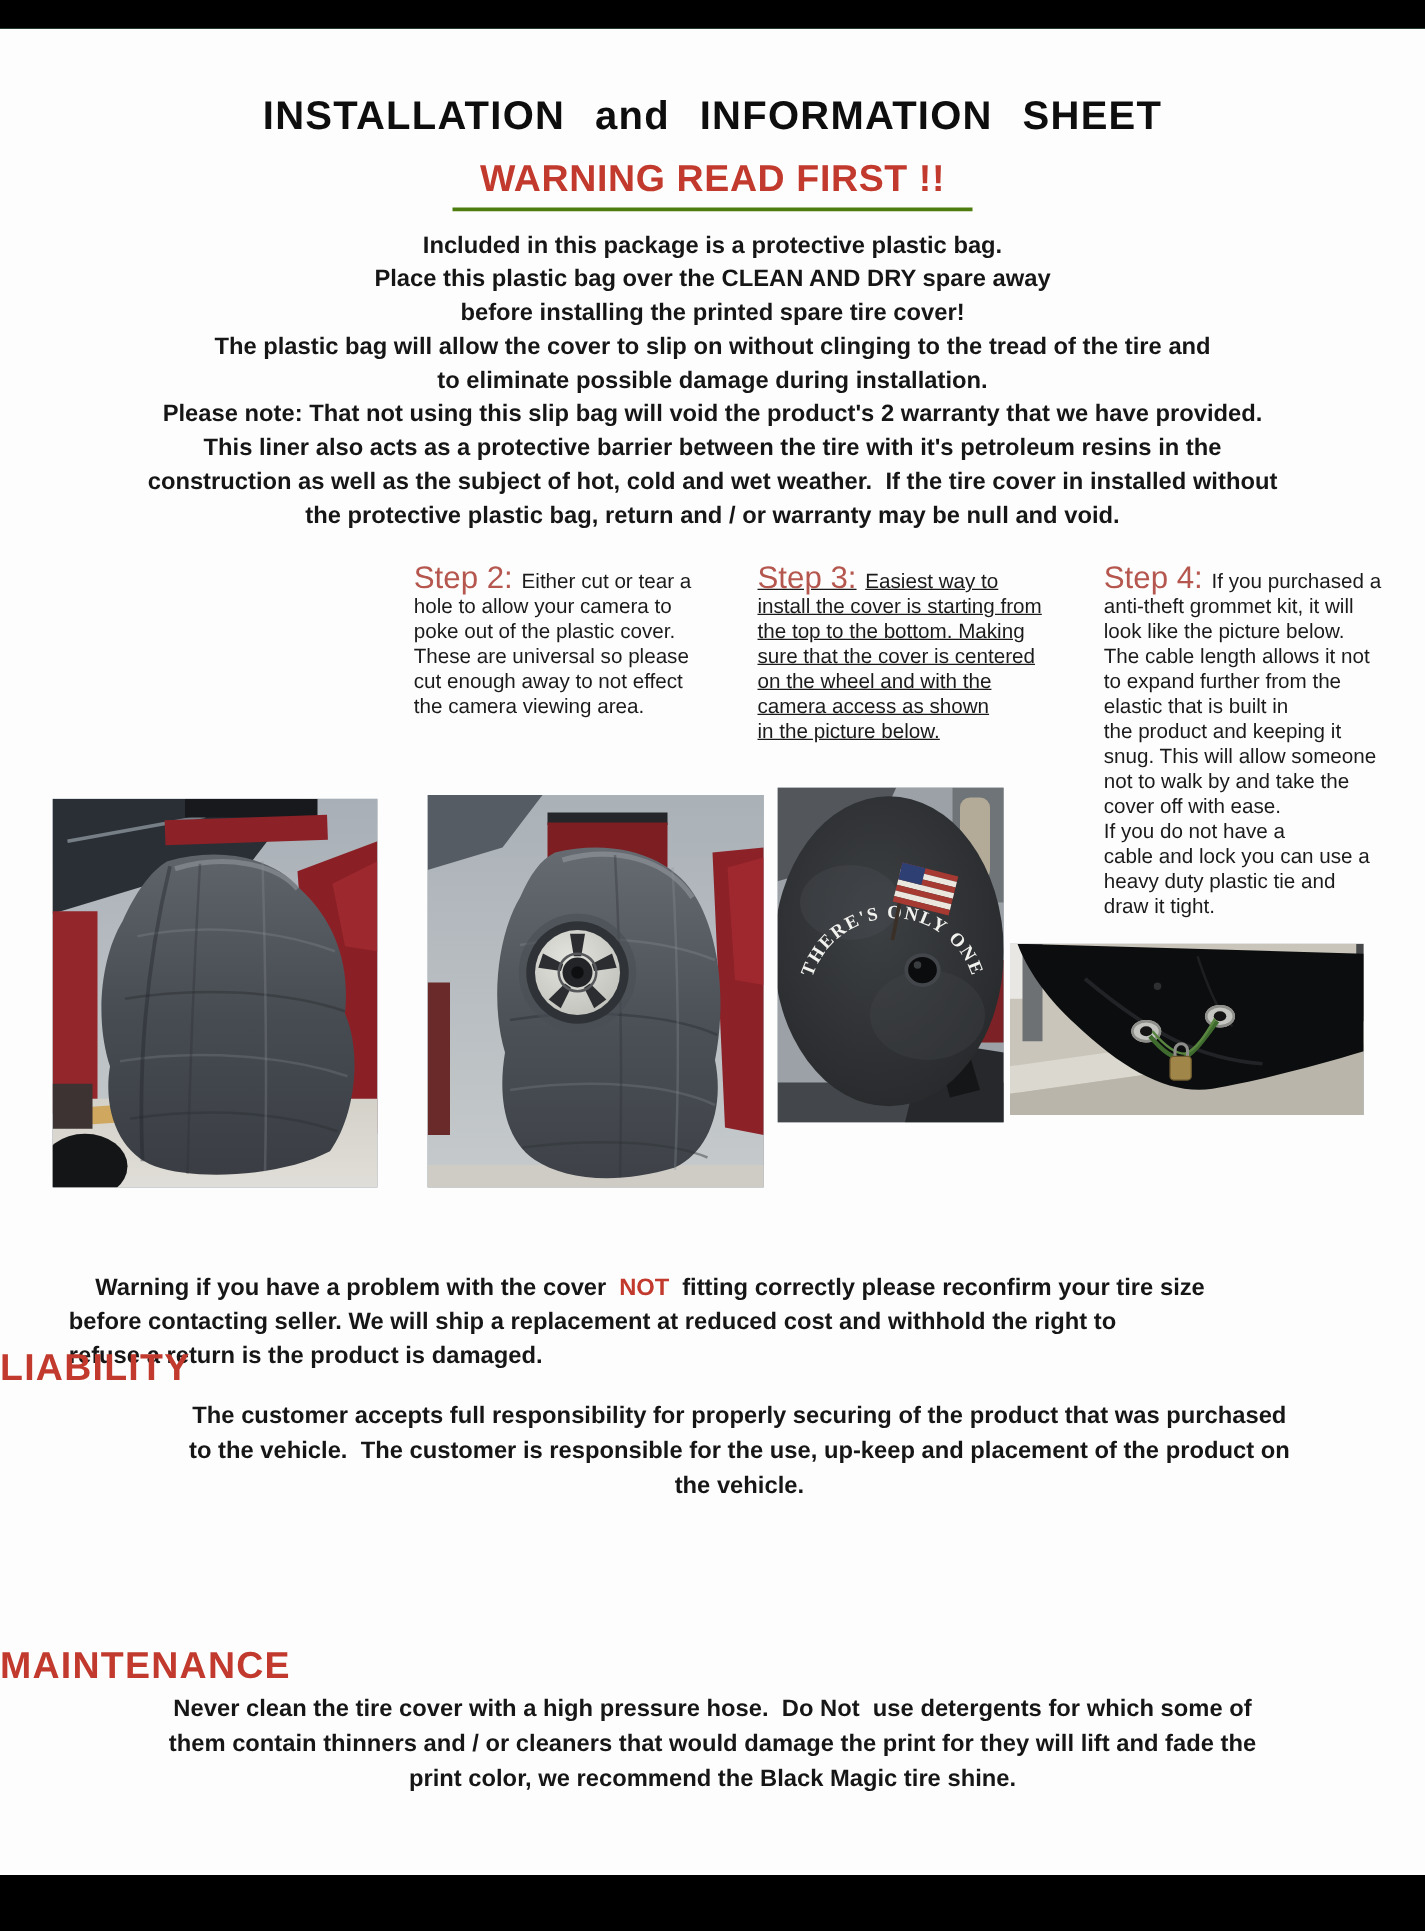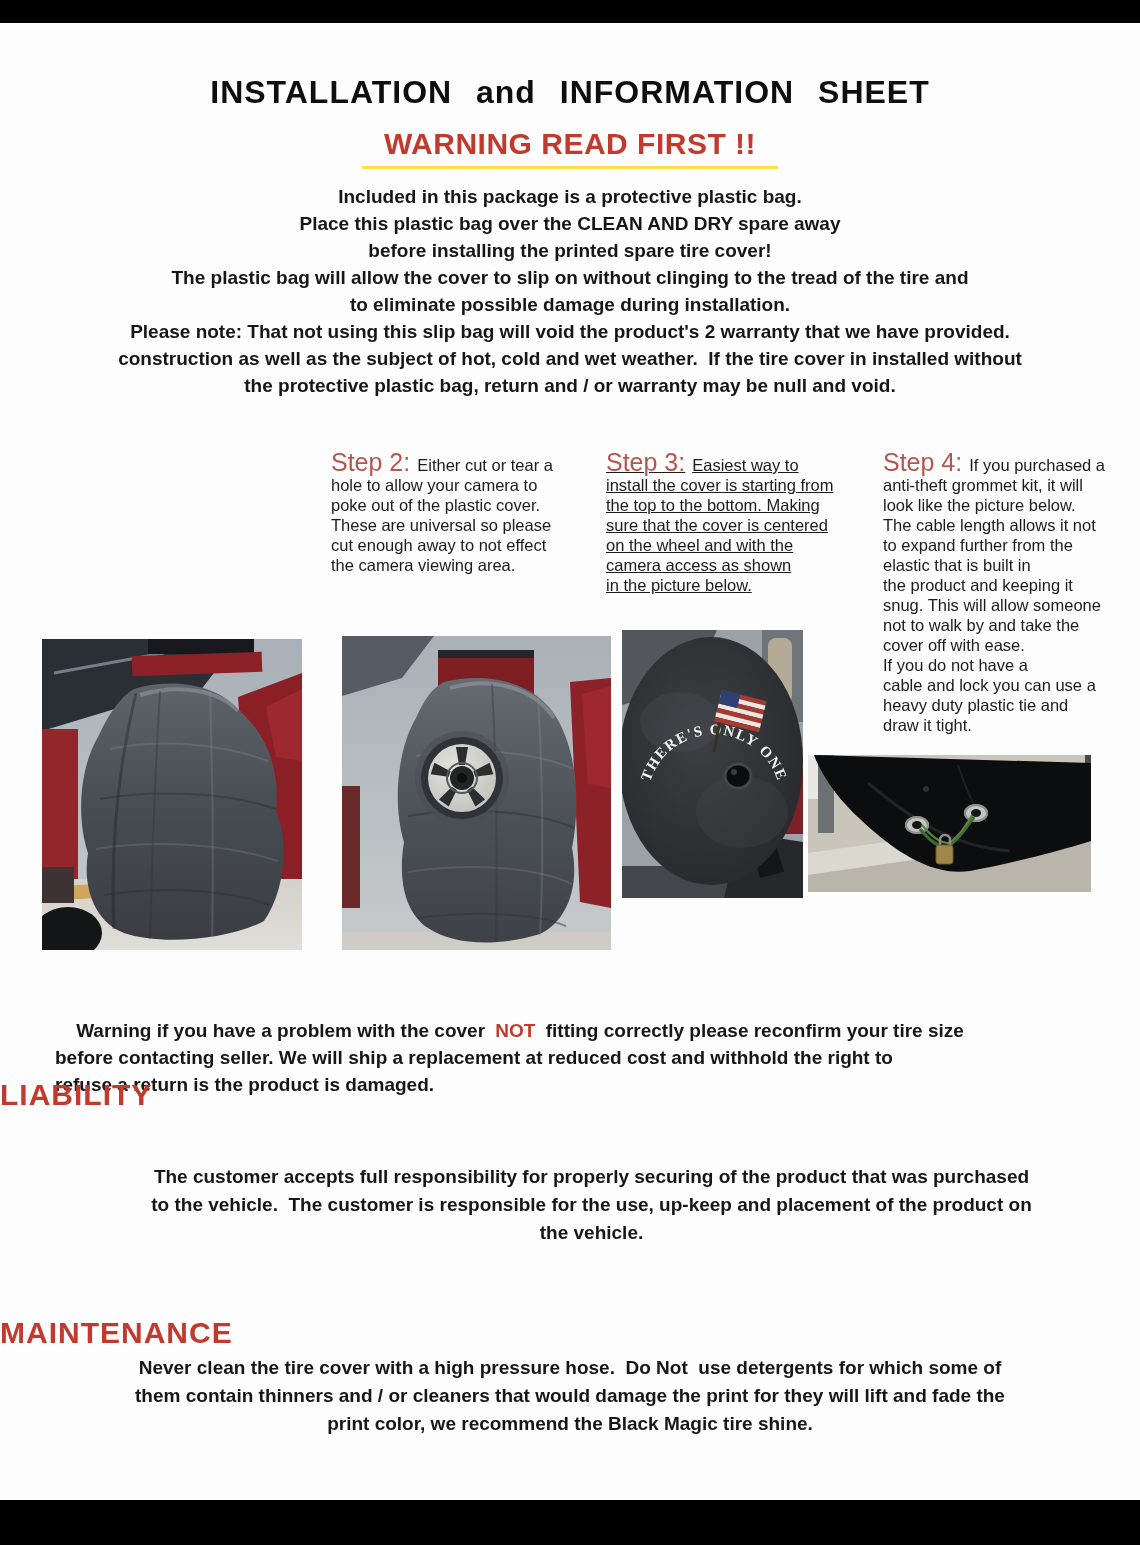--- a/index.html
+++ b/index.html
@@ -8,21 +8,21 @@
   .abs{position:absolute;}
   .sheet{position:absolute;left:0;top:23px;width:1140px;height:1477px;background:#fdfdfd;}
   .lb{position:absolute;left:0;right:0;background:#000;}
   .lb.top{top:0;height:23px;}
   .lb.bottom{top:1500px;height:45px;}
 
   .title{position:absolute;top:74px;left:0;right:0;margin:0;text-align:center;
          font-size:32px;font-weight:bold;color:#0e0e0e;letter-spacing:1px;word-spacing:14px;}
   .warn-wrap{position:absolute;top:127px;left:0;right:0;text-align:center;}
   .warn-head{display:inline-block;font-size:30px;font-weight:bold;color:#c23a2d;
-             border-bottom:3px solid #fde047;padding:0 22px 5px;letter-spacing:.5px;}
+             border-bottom:3px solid #4d7c0f;padding:0 22px 5px;letter-spacing:.5px;}
   .intro{position:absolute;top:183px;left:0;right:0;text-align:center;
          font-size:19px;font-weight:bold;color:#161616;}
   .intro div{line-height:27px;white-space:pre-wrap;}
 
   .step{position:absolute;font-size:16.5px;line-height:20px;color:#1b1b1b;}
   .step .step-label{font-size:25px;color:#b5574f;margin-right:7px;}
   .step .step-text{white-space:pre-wrap;}
   .step1{left:38px;top:452px;width:254px;}
   .step2{left:331px;top:452px;width:258px;}
   .step3{left:606px;top:452px;width:264px;text-decoration:underline;}
@@ -38,21 +38,21 @@
   .fit-warning{position:absolute;top:990px;left:38px;width:1074px;
                font-size:19px;font-weight:bold;line-height:27px;color:#161616;white-space:pre-wrap;margin-left:17px;}
   .fit-warning .red{color:#c23a2d;padding:0 5px;}
 
   .sec-head{position:absolute;left:0;right:0;margin:0;text-align:left;
             font-size:30px;font-weight:bold;color:#c23a2d;letter-spacing:1px;}
   .sec-head.liab{top:1078px;}
   .sec-head.maint{top:1316px;}
   .para{position:absolute;left:0;right:0;text-align:center;font-size:19px;font-weight:bold;
         line-height:28px;color:#161616;white-space:pre-wrap;}
-  .para.p1{top:1163px;margin-left:43px;}
+  .para.p1{top:1119px;margin-left:43px;}
   .para.p2{top:1220px;}
   .para.p3{top:1354px;}
 </style>
 </head>
 <body>
 
 <div class="canvas">
   <div class="sheet"></div>
 
   <h1 class="title">INSTALLATION and INFORMATION SHEET</h1>
@@ -61,20 +61,21 @@
     <span class="warn-head">WARNING READ FIRST !!</span>
   </div>
 
   <div class="intro">
     <div>Included in this package is a protective plastic bag.</div>
     <div>Place this plastic bag over the CLEAN AND DRY spare away</div>
     <div>before installing the printed spare tire cover!</div>
     <div>The plastic bag will allow the cover to slip on without clinging to the tread of the tire and</div>
     <div>to eliminate possible damage during installation.</div>
     <div>Please note: That not using this slip bag will void the product's 2 warranty that we have provided.</div>
+    <div>This liner also acts as a protective barrier between the tire with it's petroleum resins in the</div>
     <div>construction as well as the subject of hot, cold and wet weather.  If the tire cover in installed without</div>
     <div>the protective plastic bag, return and / or warranty may be null and void.</div>
   </div>
 
   <div class="step step2">
     <span class="step-label">Step 2:</span><span class="step-text">Either cut or tear a
 hole to allow your camera to
 poke out of the plastic cover.
 These are universal so please
 cut enough away to not effect

